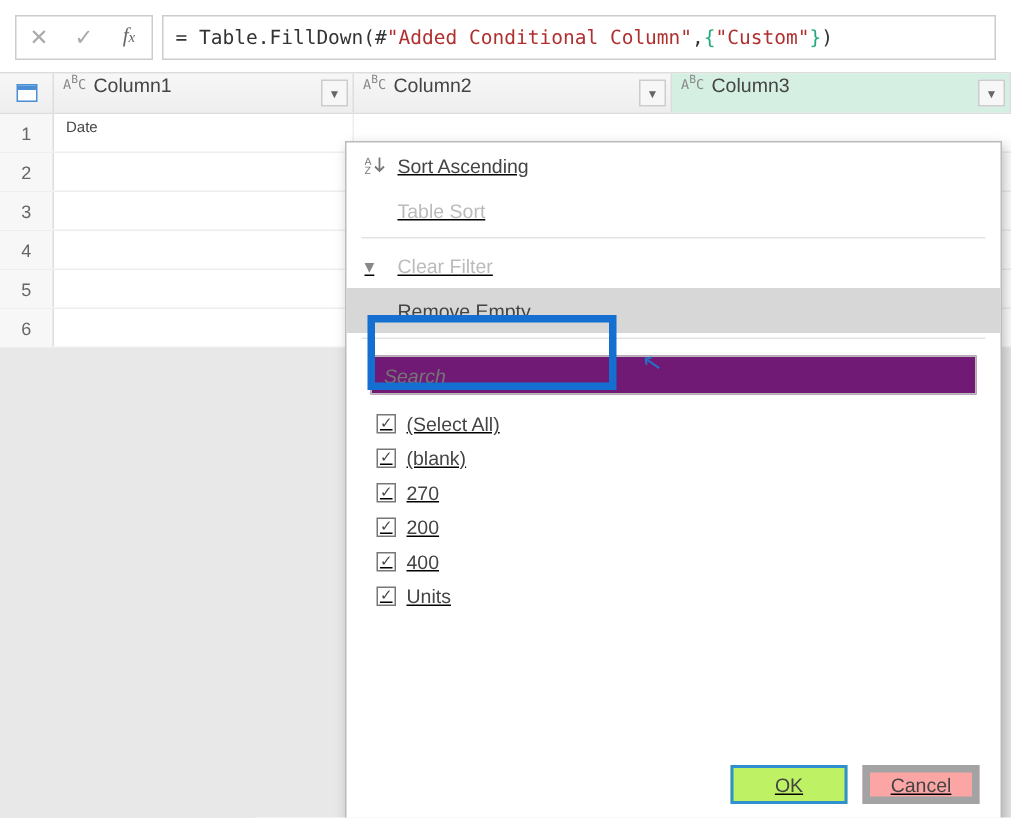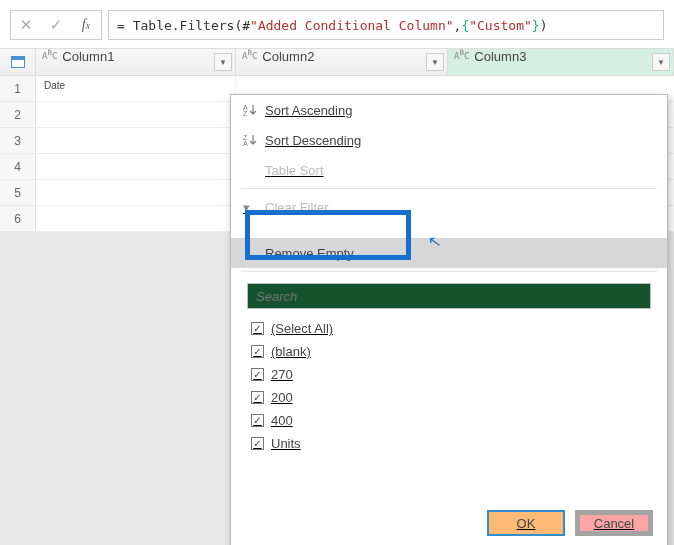--- a/index.html
+++ b/index.html
@@ -161,21 +161,20 @@
   .menu-item .micon {
     width: 22px;
     display: inline-flex;
     align-items: center;
     color: #888;
     font-size: 13px;
   }
   .menu-item.disabled { color: #bbb; }
   .menu-item.hover {
     background: #d7d7d7;
-    margin-top: 16px;
   }
   .menu-item .arrow-sub {
     position: absolute;
     right: 10px;
     font-size: 10px;
     color: #777;
   }
   .menu-sep {
     height: 1px;
     background: #e3e3e3;
@@ -185,21 +184,21 @@
     padding: 8px 16px 10px 16px;
   }
   .search-box {
     width: 100%;
     height: 26px;
     border: 1px solid #bbb;
     padding: 5px 8px;
     font-style: italic;
     color: #999;
     font-size: 13px;
-    background: #14532d;
+    background: #701a75;
   }
   .check-list {
     margin-top: 8px;
   }
   .check-item {
     display: flex;
     align-items: center;
     height: 23px;
     font-size: 13px;
     color: #444;
@@ -230,21 +229,21 @@
     border: 5px solid #a3a3a3;
     background: #fca5a5;
     font-size: 13px;
     color: #444;
     display: flex;
     align-items: center;
     justify-content: center;
   }
   .btn.primary {
     border: 2px solid #2f8fd0;
-    background: #fdba74;
+    background: #bef264;
   }
 
   
   .highlight-box {
     position: absolute;
     left: 245px;
     top: 210px;
     width: 166px;
     height: 50px;
     border: 5px solid #146fd1;
@@ -266,21 +265,21 @@
 <body>
 
 <div class="top-area">
   <div class="formula-row">
     <div class="fx-group">
       <div class="fx-btn cancel">✕</div>
       <div class="fx-btn confirm">✓</div>
       <div class="fx-btn fx">f<span style="font-size:10px">x</span></div>
     </div>
     <div class="formula-input">
-      <span class="tok-plain"><span>= </span><span>Table.Filters</span><span>(</span><span>#</span><span class="tok-str">"Added Conditional Column"</span><span>,</span><span class="tok-brace">{</span><span class="tok-str">"Custom"</span><span class="tok-brace">}</span><span>)</span></span>
+      <span class="tok-plain"><span>= </span><span>Table.FillDown</span><span>(</span><span>#</span><span class="tok-str">"Added Conditional Column"</span><span>,</span><span class="tok-brace">{</span><span class="tok-str">"Custom"</span><span class="tok-brace">}</span><span>)</span></span>
     </div>
   </div>
 </div>
 
 <div class="grid-wrap">
   <div class="header-row">
     <div class="corner">
         <span class="table-icon"></span>
       </div>
     <div class="col-head col1">
@@ -331,30 +330,20 @@
   <div class="menu-item">
     <span class="micon">
       <svg class="sort-ic" viewBox="0 0 14 14">
           <text x="0" y="7" font-size="7" fill="#777">A</text>
           <text x="0" y="13" font-size="7" fill="#777">Z</text>
           <path d="M10 2 L10 11 M7 8 L10 11 L13 8" stroke="#777" fill="none" stroke-width="1.2"></path>
         </svg>
     </span>
     <span>Sort Ascending</span>
   </div>
-  <div class="menu-item">
-    <span class="micon">
-      <svg class="sort-ic" viewBox="0 0 14 14">
-          <text x="0" y="7" font-size="7" fill="#777">Z</text>
-          <text x="0" y="13" font-size="7" fill="#777">A</text>
-          <path d="M10 2 L10 11 M7 8 L10 11 L13 8" stroke="#777" fill="none" stroke-width="1.2"></path>
-        </svg>
-    </span>
-    <span>Sort Descending</span>
-  </div>
   <div class="menu-item disabled">
     <span class="micon"></span>
     <span>Table Sort</span>
   </div>
   <div class="menu-sep"></div>
   <div class="menu-item disabled">
     <span class="micon">▾</span>
     <span>Clear Filter</span>
   </div>
   <div class="menu-item hover">

